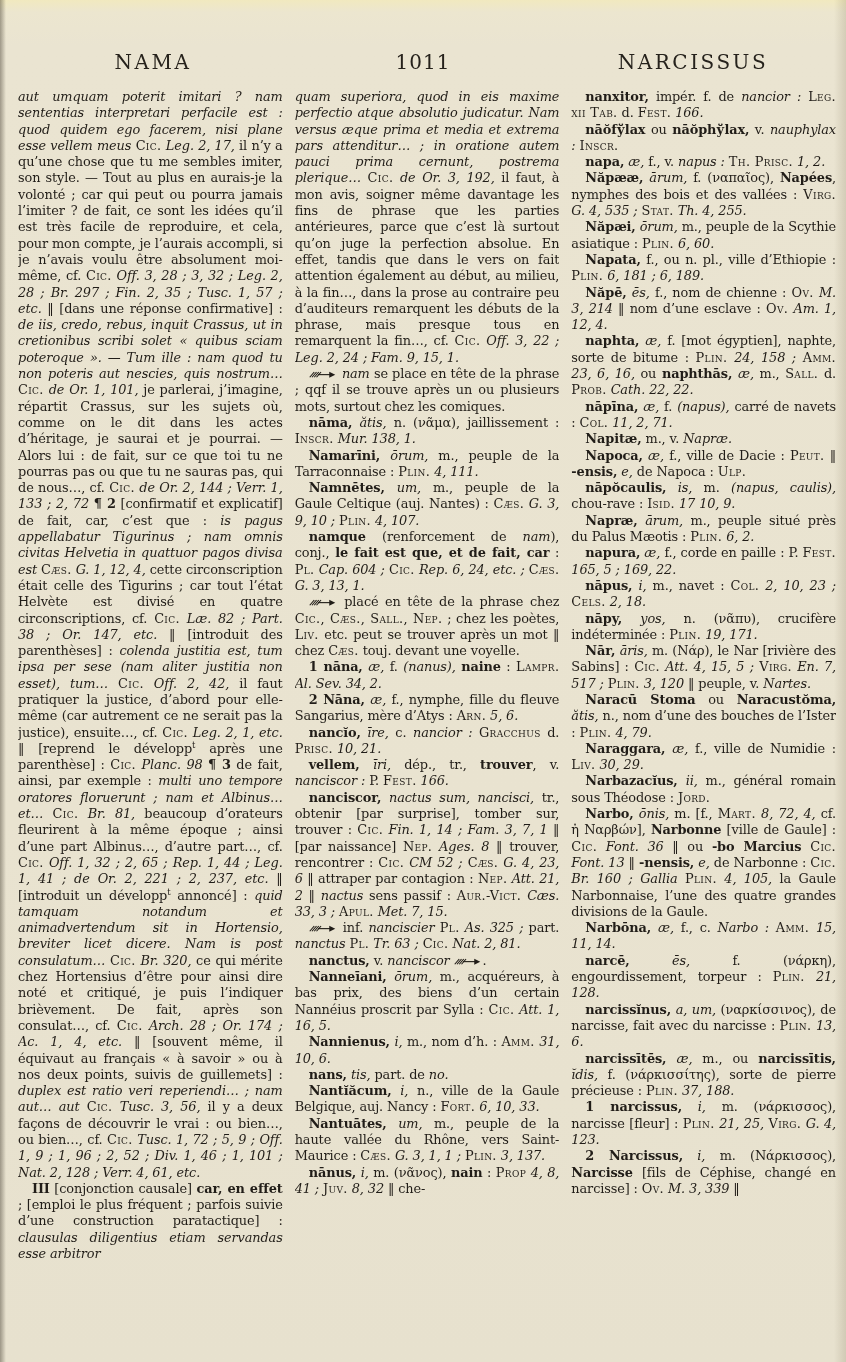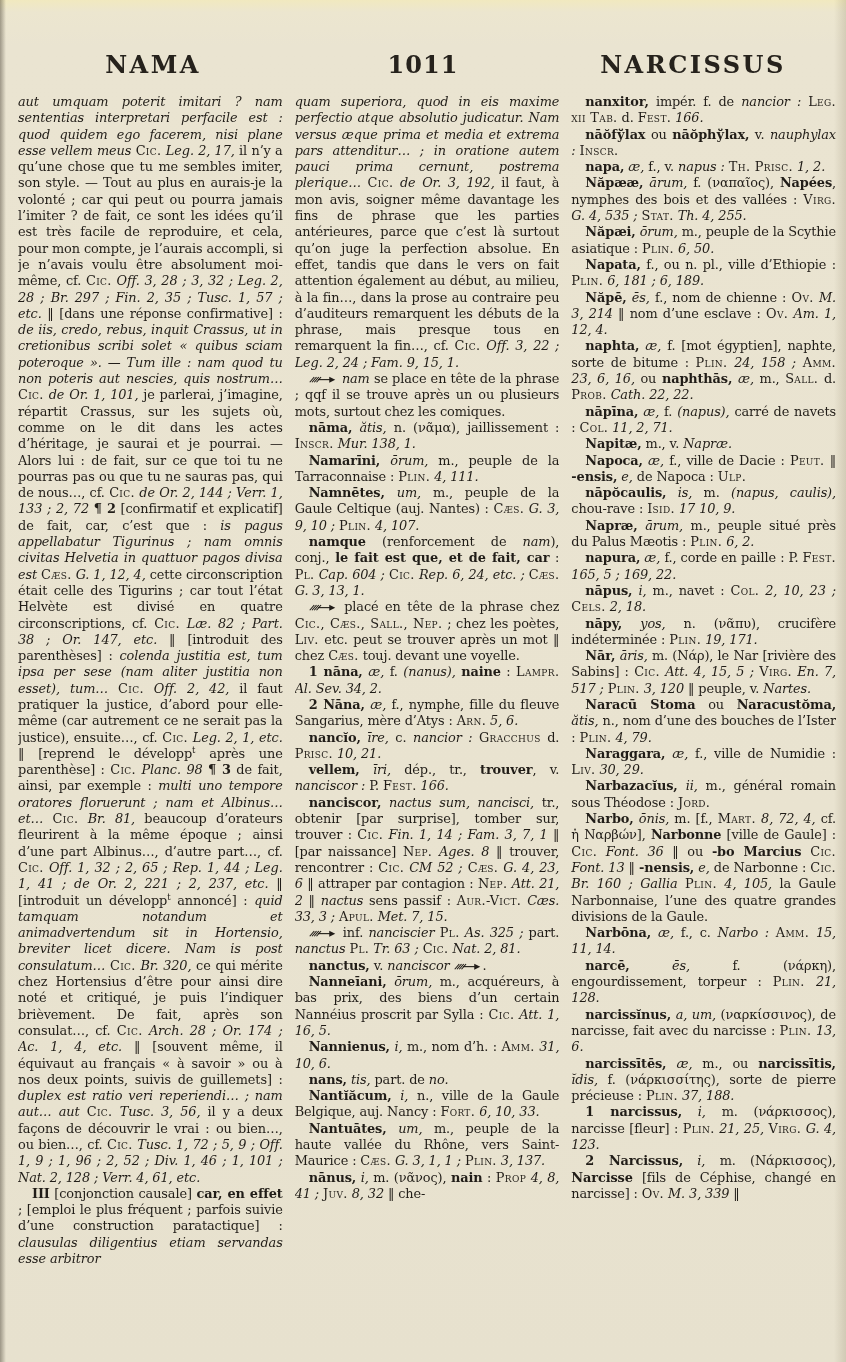--- a/index.html
+++ b/index.html
@@ -8,21 +8,21 @@
     position:relative;width:846px;height:1362px;overflow:hidden;
     background:linear-gradient(180deg,#f1e9bf 0px,#ece6cf 12px,#eae4d1 45px,#e9e3d0 60%,#e7e1ce 100%);
     font-family:"DejaVu Serif","Liberation Serif",serif;
     color:#211d18;
   }
   .page::before{content:"";position:absolute;left:0;top:0;bottom:0;width:6px;
     background:linear-gradient(90deg,rgba(45,38,26,.40),rgba(45,38,26,0));pointer-events:none;}
   .page::after{content:"";position:absolute;right:0;top:0;bottom:0;width:12px;
     background:linear-gradient(270deg,rgba(120,108,80,.20),rgba(120,108,80,0));pointer-events:none;}
   .header{display:flex;align-items:baseline;padding:26px 18px 0 18px;}
-  .header > span{flex:1;text-align:center;font-weight:700;font-size:24px;color:#26221c;}
+  .header > span{flex:1;text-align:center;font-weight:400;font-size:20px;color:#26221c;}
   .guide{letter-spacing:2.5px;}
   .pageno{letter-spacing:1px;font-size:19px;margin-top:24px;}
   .columns{display:flex;gap:12px;padding:15px 10px 0 18px;height:1292px;}
   .col{flex:1;min-width:0;overflow:hidden;text-align:justify;
     font-size:12.9px;line-height:16.3px;letter-spacing:-0.12px;}
   .col p{margin:0;}
   .col p.indent{text-indent:14px;}
   .col i{font-style:italic;}
   .col b{font-weight:700;}
   .sc{font-variant:small-caps;letter-spacing:.35px;}
@@ -99,21 +99,21 @@
         <p class="indent"><b>nans,</b> <i>tis,</i> part. de <i>no.</i></p>
         <p class="indent"><b>Nantĭăcum,</b> <i>i,</i> n., ville de la Gaule Belgique, auj. Nancy : <span class="sc">Fort.</span> <i>6, 10, 33.</i></p>
         <p class="indent"><b>Nantuātes,</b> <i>um,</i> m., peuple de la haute vallée du Rhône, vers Saint-Maurice : <span class="sc">Cæs.</span> <i>G. 3, 1, 1 ;</i> <span class="sc">Plin.</span> <i>3, 137.</i></p>
         <p class="indent"><b>nānus,</b> <i>i,</i> m. (νᾶνος), <b>nain</b> : <span class="sc">Prop</span> <i>4, 8, 41 ;</i> <span class="sc">Juv.</span> <i>8, 32</i> ‖ che-</p>
       </div>
     <div class="col">
         <p class="indent"><b>nanxitor,</b> impér. f. de <i>nancior :</i> <span class="sc">Leg. xii Tab.</span> d. <span class="sc">Fest.</span> <i>166.</i></p>
         <p class="indent"><b>nāŏfўlax</b> ou <b>nāŏphўlax,</b> v. <i>nauphylax :</i> <span class="sc">Inscr.</span></p>
         <p class="indent"><b>napa,</b> <i>æ,</i> f., v. <i>napus :</i> <span class="sc">Th. Prisc.</span> <i>1, 2.</i></p>
         <p class="indent"><b>Năpææ,</b> <i>ārum,</i> f. (ναπαῖος), <b>Napées</b>, nymphes des bois et des vallées : <span class="sc">Virg.</span> <i>G. 4, 535 ;</i> <span class="sc">Stat.</span> <i>Th. 4, 255.</i></p>
-        <p class="indent"><b>Năpæi,</b> <i>ōrum,</i> m., peuple de la Scythie asiatique : <span class="sc">Plin.</span> <i>6, 50.</i></p>
+        <p class="indent"><b>Năpæi,</b> <i>ōrum,</i> m., peuple de la Scythie asiatique : <span class="sc">Plin.</span> <i>6, 60.</i></p>
         <p class="indent"><b>Napata,</b> f., ou n. pl., ville d’Ethiopie : <span class="sc">Plin.</span> <i>6, 181 ; 6, 189.</i></p>
         <p class="indent"><b>Năpē,</b> <i>ēs,</i> f., nom de chienne : <span class="sc">Ov.</span> <i>M. 3, 214</i> ‖ nom d’une esclave : <span class="sc">Ov.</span> <i>Am. 1, 12, 4.</i></p>
         <p class="indent"><b>naphta,</b> <i>æ,</i> f. [mot égyptien], naphte, sorte de bitume : <span class="sc">Plin.</span> <i>24, 158 ;</i> <span class="sc">Amm.</span> <i>23, 6, 16,</i> ou <b>naphthās,</b> <i>æ,</i> m., <span class="sc">Sall.</span> d. <span class="sc">Prob.</span> <i>Cath. 22, 22.</i></p>
         <p class="indent"><b>nāpīna,</b> <i>æ,</i> f. <i>(napus),</i> carré de navets : <span class="sc">Col.</span> <i>11, 2, 71.</i></p>
         <p class="indent"><b>Napitæ,</b> m., v. <i>Napræ.</i></p>
         <p class="indent"><b>Napoca,</b> <i>æ,</i> f., ville de Dacie : <span class="sc">Peut.</span> ‖ <b>-ensis,</b> <i>e,</i> de Napoca : <span class="sc">Ulp.</span></p>
         <p class="indent"><b>nāpŏcaulis,</b> <i>is,</i> m. <i>(napus, caulis),</i> chou-rave : <span class="sc">Isid.</span> <i>17 10, 9.</i></p>
         <p class="indent"><b>Napræ,</b> <i>ārum,</i> m., peuple situé près du Palus Mæotis : <span class="sc">Plin.</span> <i>6, 2.</i></p>
         <p class="indent"><b>napura,</b> <i>æ,</i> f., corde en paille : P. <span class="sc">Fest.</span> <i>165, 5 ; 169, 22.</i></p>
         <p class="indent"><b>nāpus,</b> <i>i,</i> m., navet : <span class="sc">Col.</span> <i>2, 10, 23 ;</i> <span class="sc">Cels.</span> <i>2, 18.</i></p>

